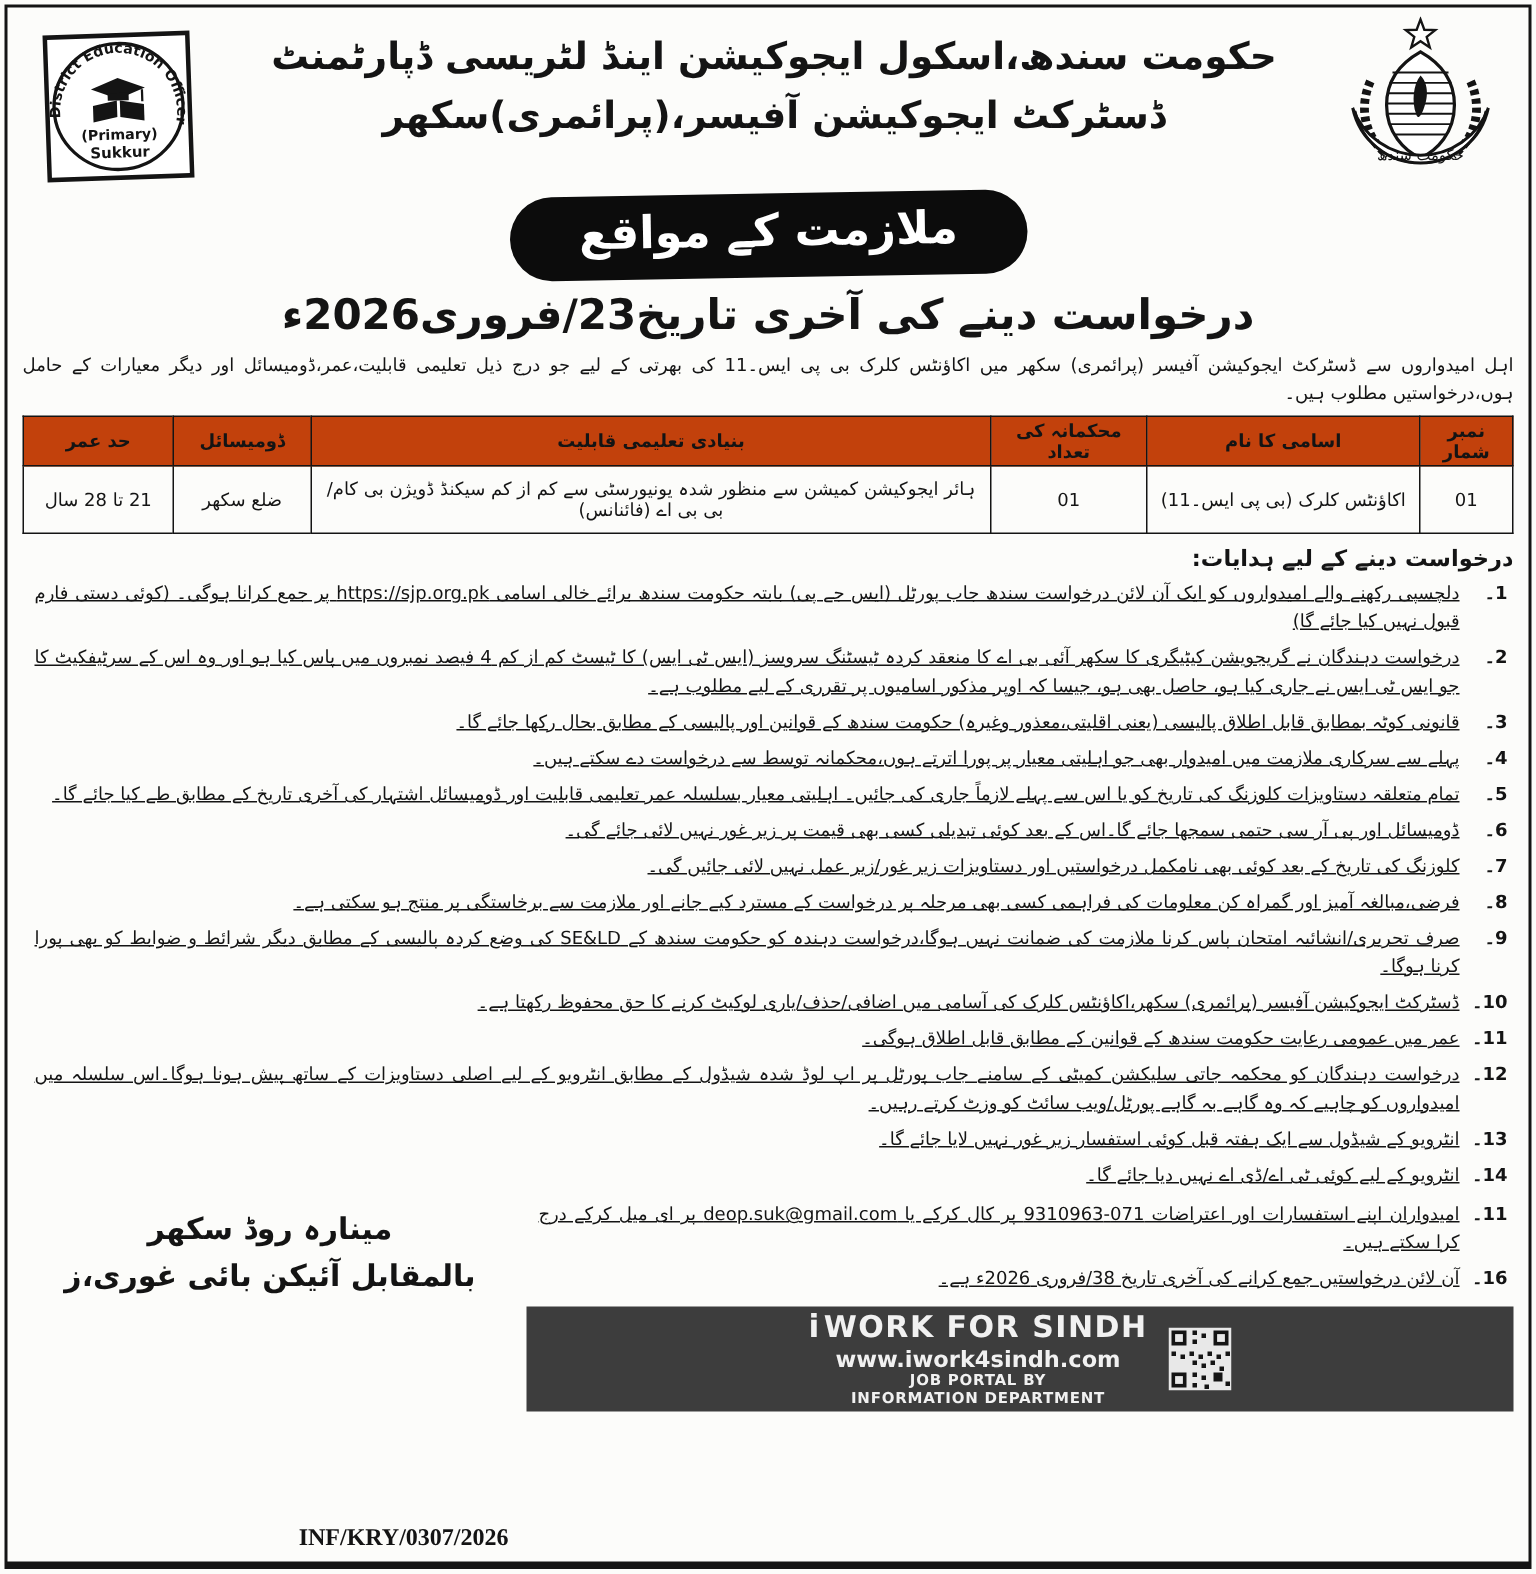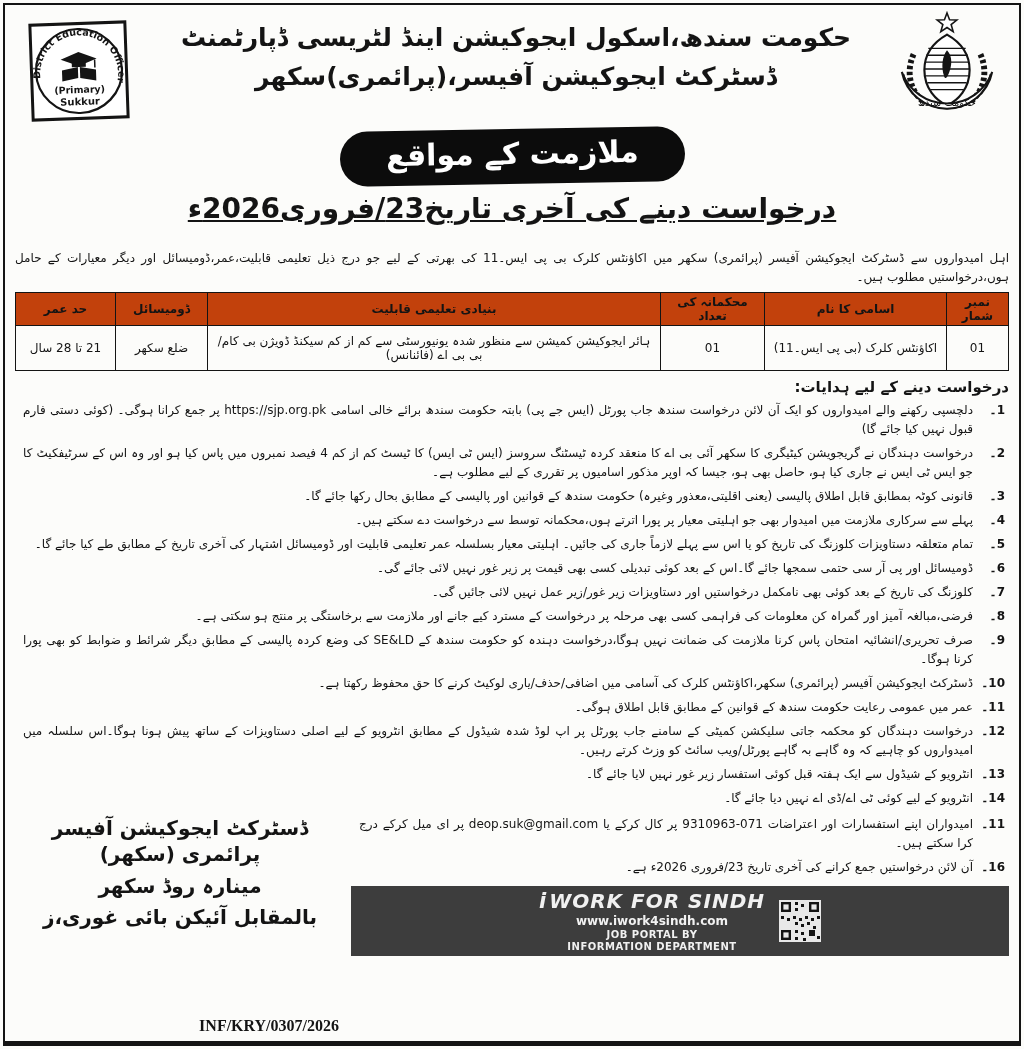--- a/index.html
+++ b/index.html
@@ -23,59 +23,59 @@
   .head-title .l2{font-size:25px;font-weight:bold;line-height:1.5;}
   .emblem-wrap{width:124px;flex-shrink:0;display:flex;justify-content:center;}
   
   .banner{
     width:fit-content;margin:2px auto 2px;background:#0c0c0c;color:#ffffff;
     border-radius:30px;padding:7px 46px 13px;font-size:30px;font-weight:bold;
     direction:rtl;transform:rotate(-1deg);
   }
   .deadline{
     direction:rtl;text-align:center;font-size:28px;font-weight:bold;
-    margin:6px 0 24px;letter-spacing:0px;text-decoration:underline;
+    margin:6px 0 8px;letter-spacing:0px;
   }
   
   .intro{
     direction:rtl;font-size:12px;line-height:1.6;text-align:justify;
     margin:0 0 5px;
   }
   
   table{width:100%;border-collapse:collapse;direction:rtl;font-size:12px;}
   th,td{border:1.4px solid #141414;padding:2px 4px;text-align:center;vertical-align:middle;}
   th{background:#c2410c;font-weight:bold;height:24px;}
   td{height:40px;}
   
   .instr-heading{
     direction:rtl;font-size:15px;font-weight:bold;margin:7px 0 5px;
   }
   .items{direction:rtl;}
   .item{display:flex;direction:rtl;font-size:12px;line-height:1.55;margin-bottom:5.5px;}
   .item .num{width:36px;flex-shrink:0;font-weight:bold;text-align:right;padding-right:4px;box-sizing:border-box;}
-  .item .txt{flex:1;text-align:justify;padding-left:8px;}
+  .item .txt{flex:1;text-align:justify;padding-left:8px;text-decoration:underline;}
   
   .bottom{display:flex;direction:ltr;margin-top:2px;flex:1;}
   .bottom-left{width:330px;flex-shrink:0;display:flex;flex-direction:column;direction:rtl;}
   .sig-title{font-size:20px;font-weight:bold;text-align:center;line-height:1.3;}
   .addr{font-size:20px;font-weight:bold;text-align:center;line-height:1.55;margin-top:4px;}
   .ref{
     margin-top:auto;direction:ltr;text-align:right;font-weight:bold;font-size:16px;
     font-family:"Liberation Serif","DejaVu Serif",serif;padding:0 6px 2px 0;
   }
   .bottom-right{flex:1;display:flex;flex-direction:column;padding-left:6px;}
   .workbox{
     margin-top:4px;background:#3d3d3d;color:#f1f1f1;direction:ltr;
     display:flex;align-items:center;justify-content:center;gap:14px;
     height:66px;padding:2px 8px;
   }
   .wb-text{text-align:center;line-height:1.2;}
-  .wb-title{font-size:20px;font-weight:bold;letter-spacing:1px;white-space:nowrap;font-style:italic;}
+  .wb-title{font-size:20px;font-weight:bold;letter-spacing:1px;white-space:nowrap;}
   .wb-title .i-glyph{font-size:21px;margin-right:2px;}
-  .wb-url{font-size:12px;font-weight:bold;}
+  .wb-url{font-size:15px;font-weight:bold;}
   .wb-sub{font-size:10px;letter-spacing:.5px;font-weight:bold;}
   .qr{flex-shrink:0;}
 </style>
 </head>
 <body>
 
 <div class="frame">
 
   <div class="header">
 
@@ -226,36 +226,35 @@
       </div>
     <div class="item">
         <span class="num">14۔</span>
         <span class="txt">انٹرویو کے لیے کوئی ٹی اے/ڈی اے نہیں دیا جائے گا۔</span>
       </div>
   </div>
 
   <div class="bottom">
 
     <div class="bottom-left">
-      <div class="sig-title">ڈسٹرکٹ ایجوکیشن آفیسر پرائمری (سکھر)</div>
       <div class="addr">
         <div>مینارہ روڈ سکھر</div>
         <div>بالمقابل آئیکن بائی غوری،ز</div>
       </div>
       <div class="ref">INF/KRY/0307/2026</div>
     </div>
 
     <div class="bottom-right">
       <div class="item">
           <span class="num">11۔</span>
           <span class="txt">امیدواران اپنے استفسارات اور اعتراضات 071-9310963 پر کال کرکے یا deop.suk@gmail.com پر ای میل کرکے درج کرا سکتے ہیں۔</span>
         </div>
       <div class="item">
           <span class="num">16۔</span>
-          <span class="txt">آن لائن درخواستیں جمع کرانے کی آخری تاریخ 23/فروری 2026ء ہے۔</span>
+          <span class="txt">آن لائن درخواستیں جمع کرانے کی آخری تاریخ 38/فروری 2026ء ہے۔</span>
         </div>
 
       <div class="workbox">
         <div class="wb-text">
           <div class="wb-title"><span class="i-glyph">i</span><span>WORK FOR SINDH</span></div>
           <div class="wb-url">www.iwork4sindh.com</div>
           <div class="wb-sub">JOB PORTAL BY</div>
           <div class="wb-sub">INFORMATION DEPARTMENT</div>
         </div>
         <svg class="qr" width="42" height="42" viewBox="0 0 21 21">

